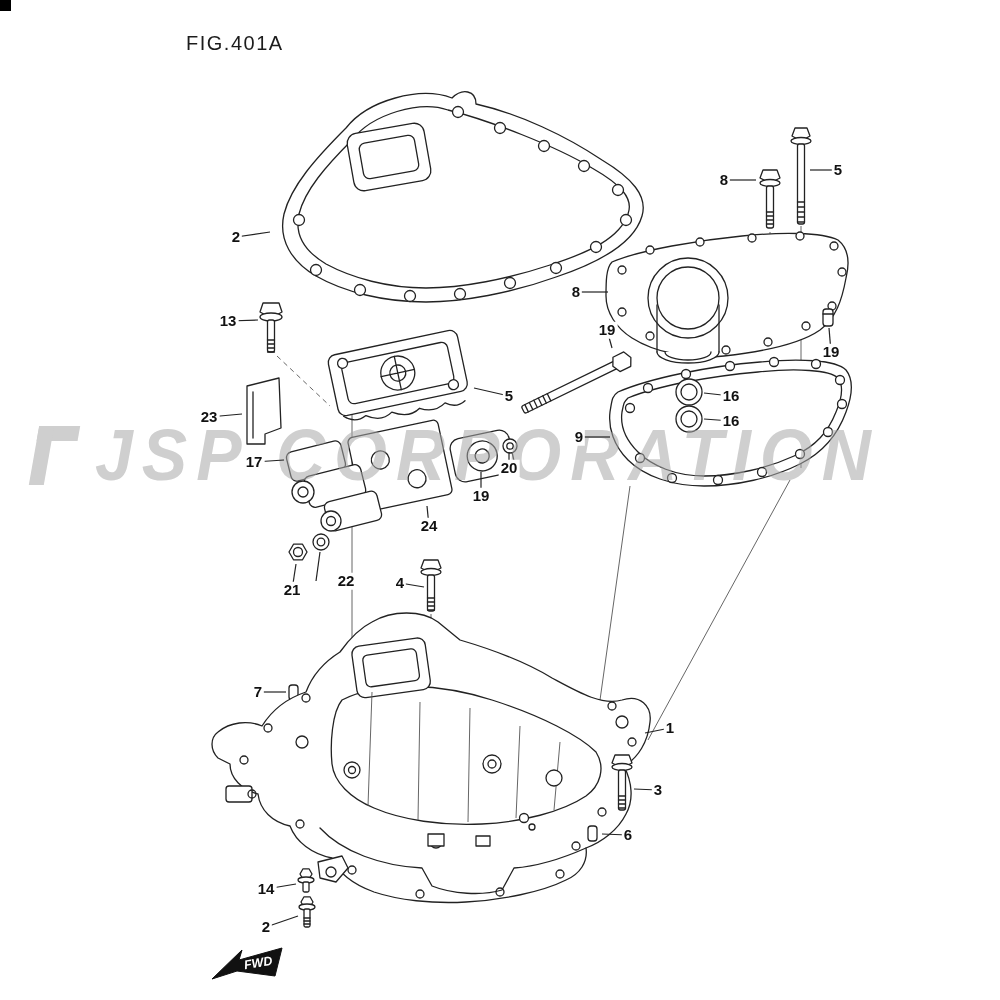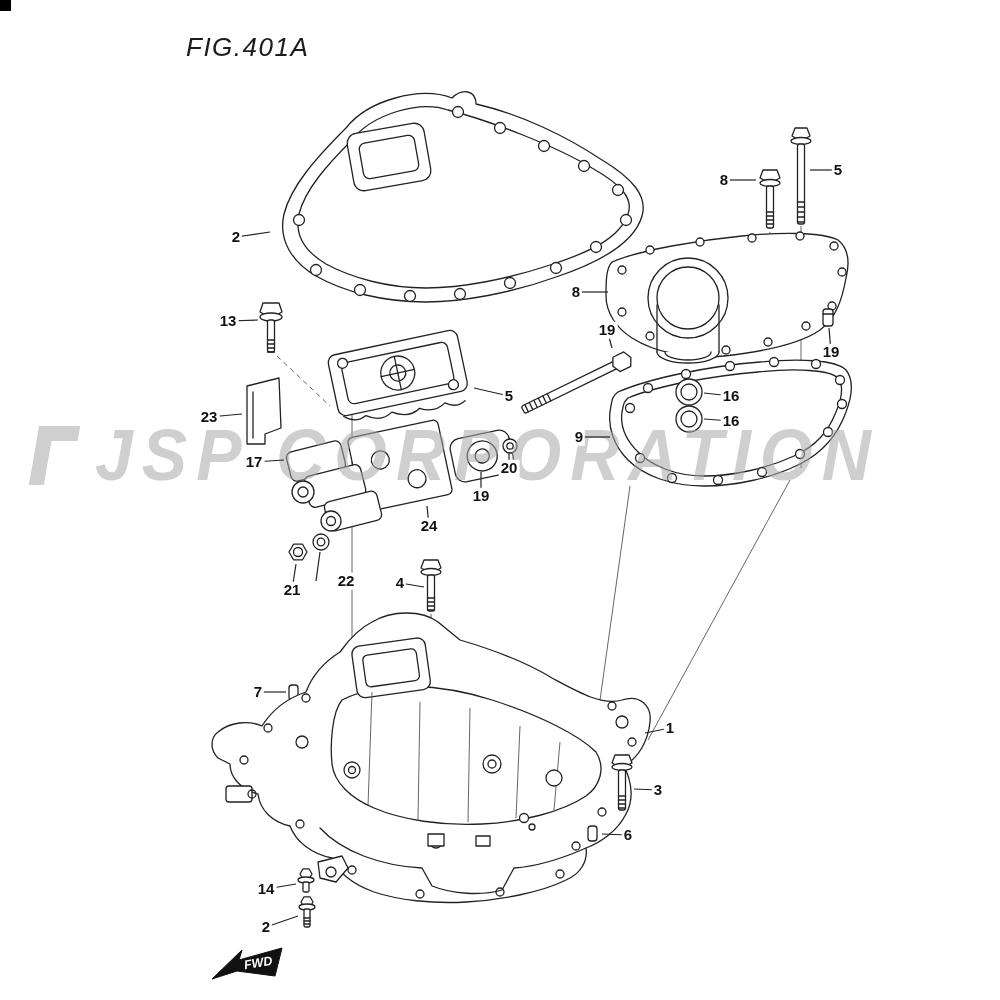--- a/index.html
+++ b/index.html
@@ -1,20 +1,20 @@
 <!DOCTYPE html>
 <html><head>
 <meta charset="utf-8">
 <style>
   html,body{margin:0;padding:0;background:#fff;}
   .page{position:relative;width:1000px;height:1000px;background:#fff;overflow:hidden;
         font-family:"Liberation Sans",sans-serif;}
   .corner-mark{position:absolute;left:0;top:0;width:11px;height:11px;background:#000;z-index:6;}
-  .fig-title{position:absolute;left:186px;top:32px;font-size:26px;color:#1c1c1c;
-             letter-spacing:1.5px;font-weight:500;z-index:3;font-style:italic;}
+  .fig-title{position:absolute;left:186px;top:32px;font-size:20px;color:#1c1c1c;
+             letter-spacing:1.5px;font-weight:500;z-index:3;}
   svg.diagram{position:absolute;left:0;top:0;z-index:1;}
   svg.leaders{position:absolute;left:0;top:0;z-index:5;pointer-events:none;}
   .ln{stroke:#222;stroke-width:1.3;fill:none;stroke-linejoin:round;stroke-linecap:round;}
   .fill{fill:#fff;}
   .thin{stroke:#555;stroke-width:0.9;fill:none;}
   .dash{stroke-dasharray:5 4;}
   .leaders line{stroke:#222;stroke-width:1.2;}
   .watermark{position:absolute;left:34px;top:416px;width:950px;display:flex;align-items:center;
              color:#a8a8a8;opacity:.55;pointer-events:none;z-index:4;white-space:nowrap;gap:16px;}
   .wm-shape{width:26px;height:44px;border-left:15px solid #a8a8a8;border-top:15px solid #a8a8a8;

